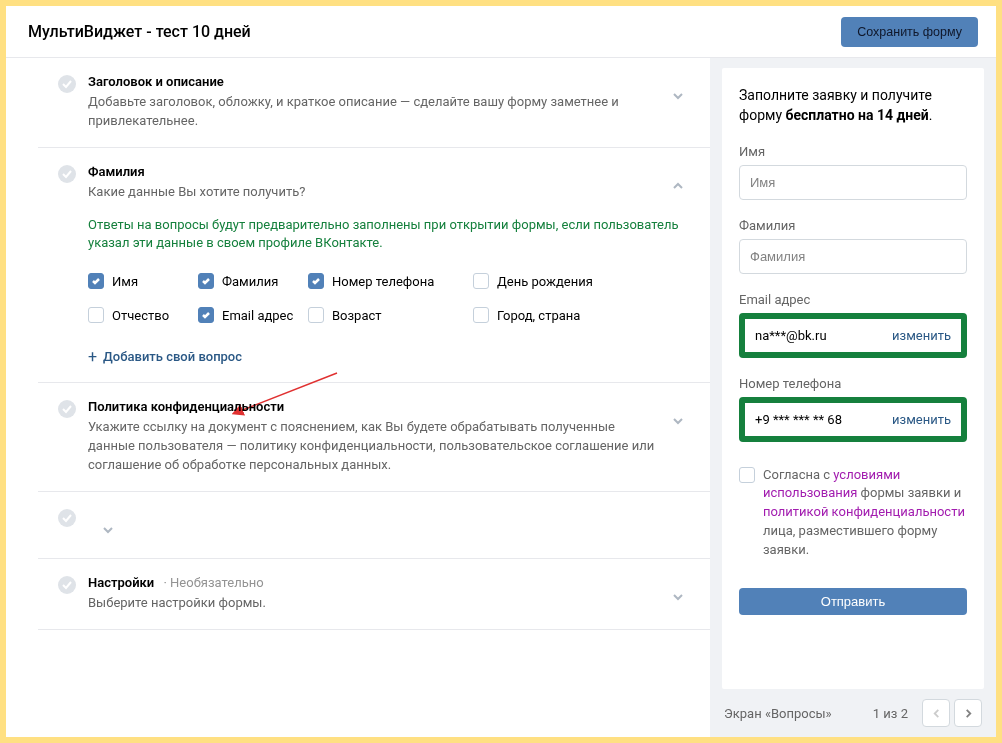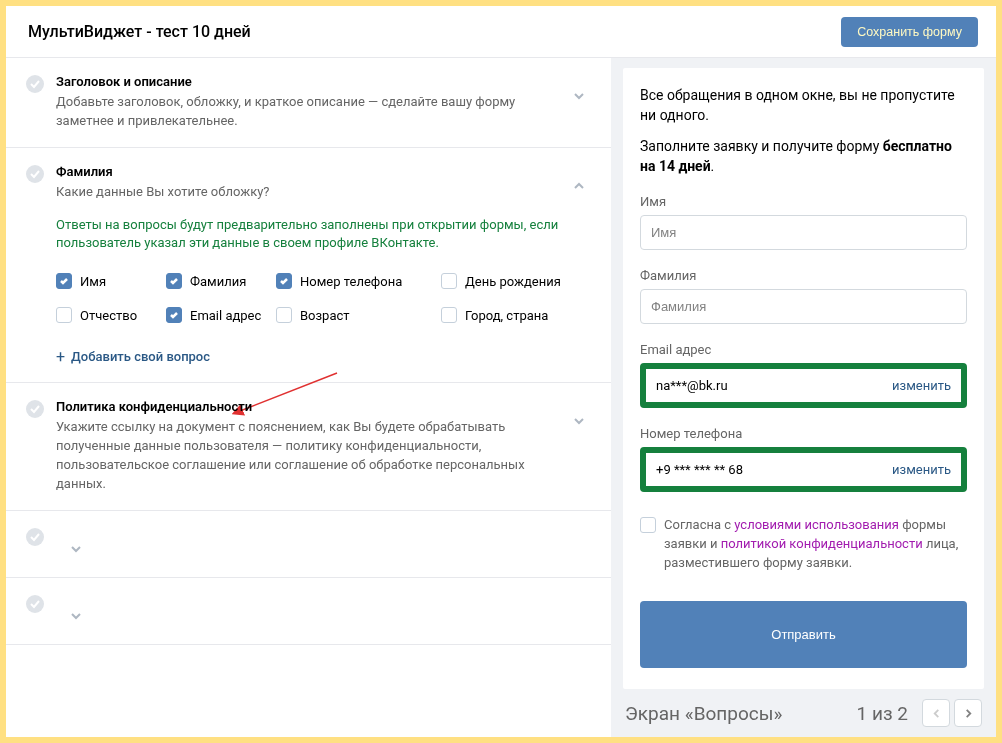--- a/index.html
+++ b/index.html
@@ -27,36 +27,37 @@
     height: 52px;
     padding: 0 18px 0 22px;
     border-bottom: 1px solid #e7e8ec;
   }
   .title {
     font-size: 16px;
     font-weight: 500;
   }
   .save-btn {
     background: #5181b8;
-    color: #fef9c3;
+    color: #0f172a;
     border: none;
     border-radius: 4px;
     padding: 8px 16px;
     font-size: 12.5px;
     font-weight: 500;
     cursor: pointer;
   }
   .body {
     display: flex;
     flex: 1;
     overflow: hidden;
   }
   .left {
-    width: 605px;
+    width: 704px;
     overflow-y: auto;
+    padding-left: 32px;
   }
   .right {
     flex: 1;
     background: #f0f2f5;
     display: flex;
     flex-direction: column;
     overflow: hidden;
   }
   .section {
     border-bottom: 1px solid #e7e8ec;
@@ -217,32 +218,32 @@
     line-height: 1.45;
   }
   .consent .cb { margin-top: 1px; }
   .consent a { color: #a21caf; text-decoration: none; cursor: pointer; }
   .submit-btn {
     width: 100%;
     background: #5181b8;
     color: #fff;
     border: none;
     border-radius: 4px;
-    padding: 26px;
+    padding: 6px;
     font-size: 13px;
     font-weight: 500;
     margin-top: 28px;
     cursor: pointer;
   }
   .footer-row {
     display: flex;
     align-items: center;
     justify-content: space-between;
     padding: 10px 14px;
-    font-size: 19px;
+    font-size: 13px;
     color: #656565;
   }
   .pager {
     display: flex;
     align-items: center;
   }
   .pager-text { margin-right: 10px; }
   .pager-btn {
     width: 28px;
     height: 28px;
@@ -293,21 +294,21 @@
 
       <div class="section">
         <div class="section-head">
           <div class="status-icon">
             <svg viewBox="0 0 10 10">
                 <path d="M1 5 L4 8 L9 2" stroke="#fff" stroke-width="2" fill="none"></path>
               </svg>
           </div>
           <div class="section-texts">
             <div class="section-title">Фамилия</div>
-            <div class="section-desc">Какие данные Вы хотите обложку?</div>
+            <div class="section-desc">Какие данные Вы хотите получить?</div>
           </div>
           <div class="chev">
             <svg viewBox="0 0 12 12">
                 <polyline points="2,8 6,4 10,8"></polyline>
               </svg>
           </div>
         </div>
         <div class="section-body">
           <div class="info-text">Ответы на вопросы будут предварительно заполнены при открытии формы, если пользователь указал эти данные в своем профиле ВКонтакте.</div>
           <div class="checks">
@@ -410,33 +411,36 @@
         </div>
       </div>
 
       <div class="section">
         <div class="section-head">
           <div class="status-icon">
             <svg viewBox="0 0 10 10">
                 <path d="M1 5 L4 8 L9 2" stroke="#fff" stroke-width="2" fill="none"></path>
               </svg>
           </div>
+          <div class="section-texts">
+            <div><span class="section-title">Настройки</span><span class="optional"> · <span>Необязательно</span></span></div>
+            <div class="section-desc">Выберите настройки формы.</div>
+          </div>
           <div class="chev">
             <svg viewBox="0 0 12 12">
                 <polyline points="2,4 6,8 10,4"></polyline>
               </svg>
           </div>
         </div>
       </div>
 
     </div>
 
     <div class="right">
       <div class="preview-card">
-        <div class="preview-text">Все обращения в одном окне, вы не пропустите ни одного.</div>
         <div class="preview-text">
           <span>Заполните заявку и получите форму </span><span class="bold">бесплатно на 14 дней</span><span>.</span>
         </div>
 
         <div class="field">
           <label class="field-label">Имя</label>
           <input class="field-input" placeholder="Имя" style="">
         </div>
 
         <div class="field">

